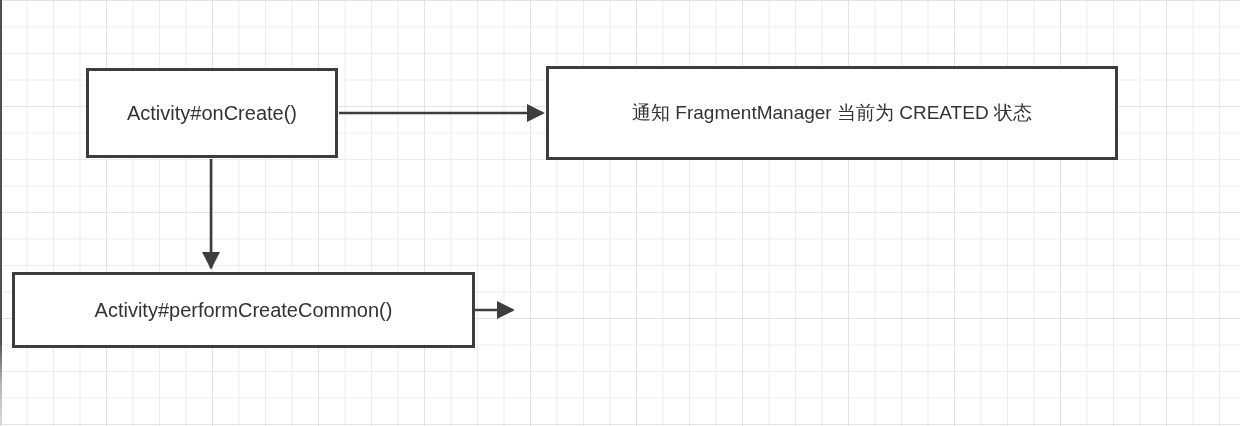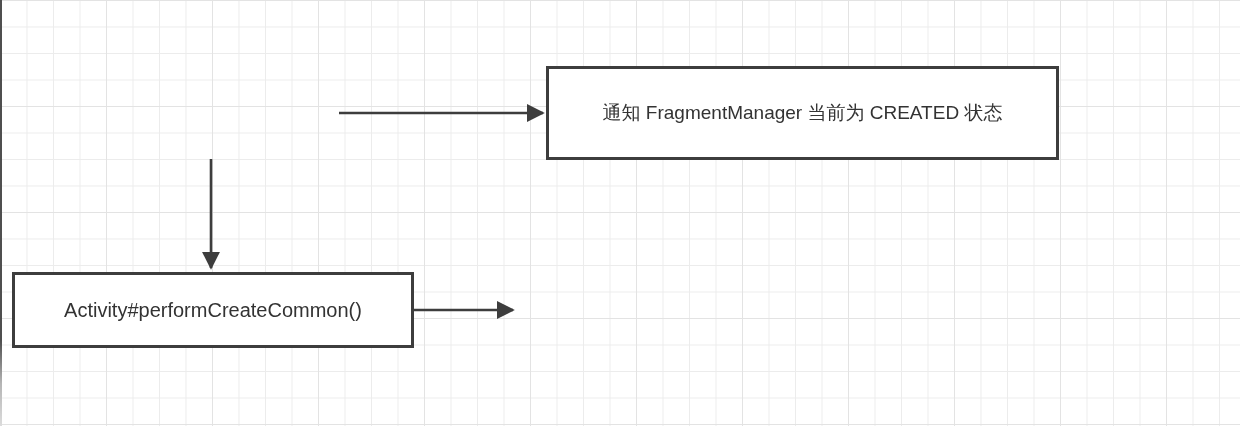--- a/index.html
+++ b/index.html
@@ -52,22 +52,22 @@
     position:absolute;
     display:flex;
     align-items:center;
     justify-content:center;
     text-align:center;
     background:var(--node-fill);
     border:3px solid var(--node-border);
     color:var(--text);
   }
   .node-oncreate        {left:86px;  top:68px;  width:252px; height:90px; font-size:20px;}
-  .node-notify-created  {left:546px; top:66px;  width:513px; height:94px; font-size:19px;}
-  .node-performcreate   {left:12px;  top:272px; width:402px; height:76px; font-size:20px;}
+  .node-notify-created  {left:546px; top:66px;  width:572px; height:94px; font-size:19px;}
+  .node-performcreate   {left:12px;  top:272px; width:463px; height:76px; font-size:20px;}
   .node-notify-actcreated{left:516px;top:274px; width:691px; height:69px; font-size:19px;}
   .node-label{
     display:block;
     line-height:1.3;
     white-space:nowrap;
   }
 </style>
 </head>
 <body>
 
@@ -79,20 +79,23 @@
     <defs>
       <marker id="arrow-head" viewBox="0 0 10 10" refX="9" refY="5" markerWidth="7" markerHeight="7" orient="auto-start-reverse">
         <path class="arrowhead-fill" d="M0,0 L10,5 L0,10 z"></path>
       </marker>
     </defs>
     <line x1="339" y1="113" x2="543" y2="113" marker-end="url(#arrow-head)"></line>
     <line x1="211" y1="159" x2="211" y2="268" marker-end="url(#arrow-head)"></line>
     <line x1="411" y1="310" x2="513" y2="310" marker-end="url(#arrow-head)"></line>
   </svg>
 
+  <div class="node node-oncreate">
+    <span class="node-label">Activity#onCreate()</span>
+  </div>
 
   <div class="node node-notify-created">
     <span class="node-label">通知 FragmentManager 当前为 CREATED 状态</span>
   </div>
 
   <div class="node node-performcreate">
     <span class="node-label">Activity#performCreateCommon()</span>
   </div>
 
 

